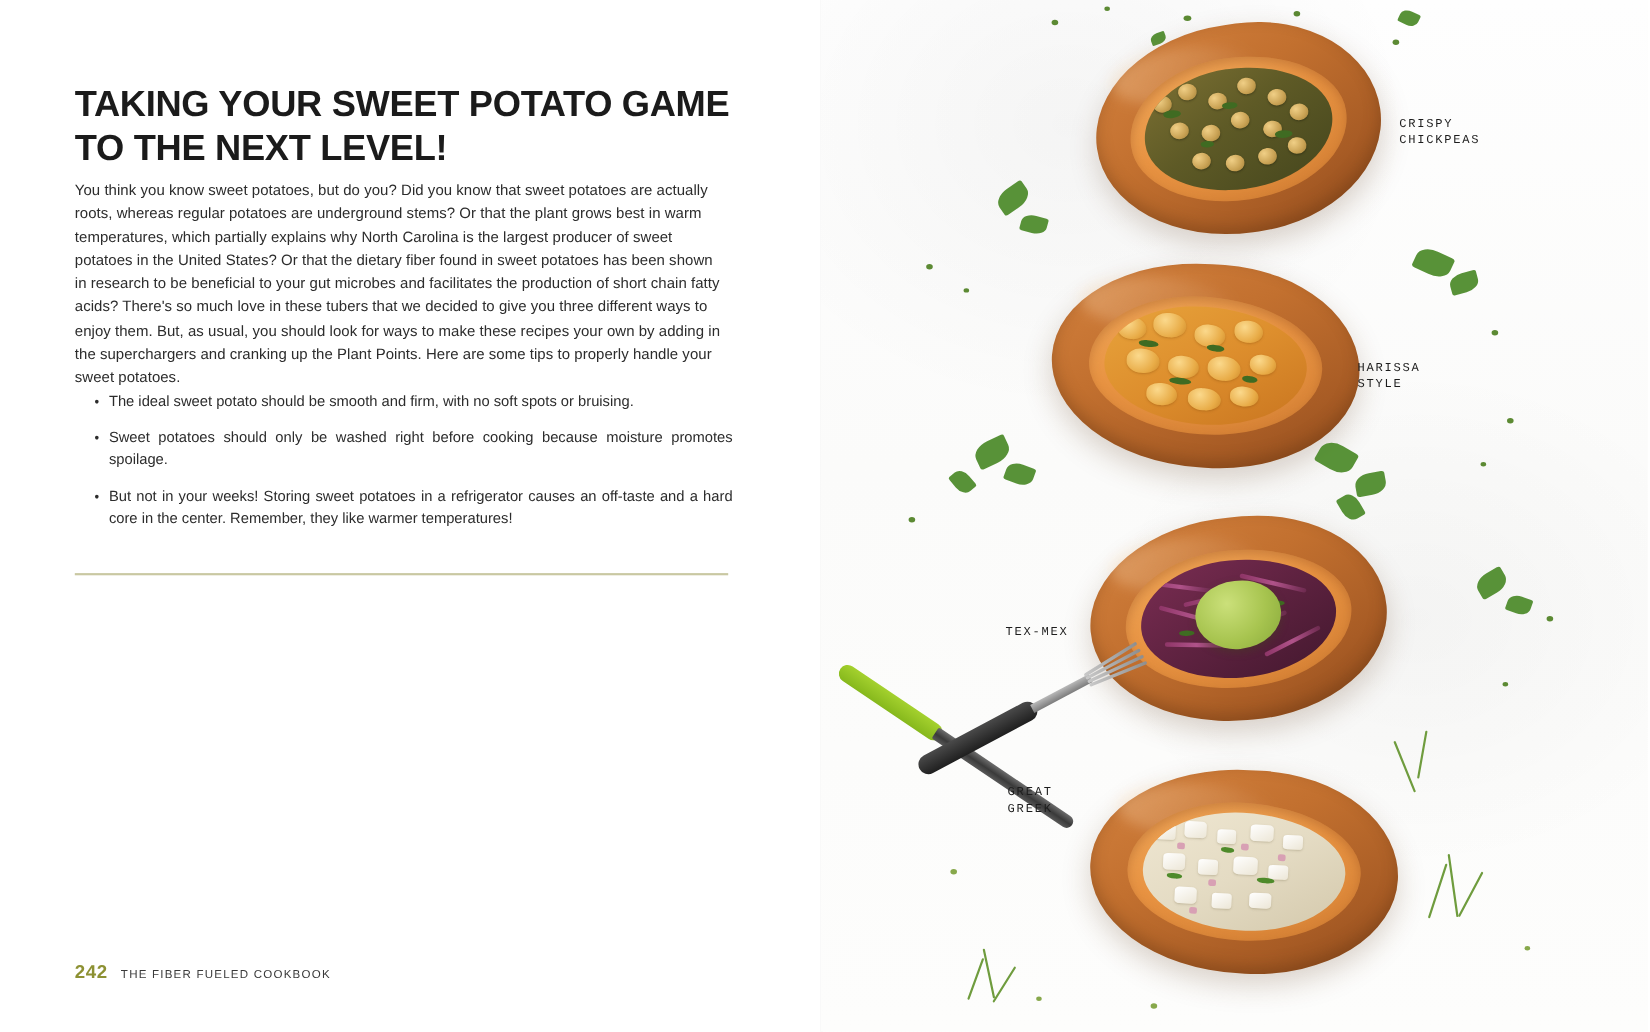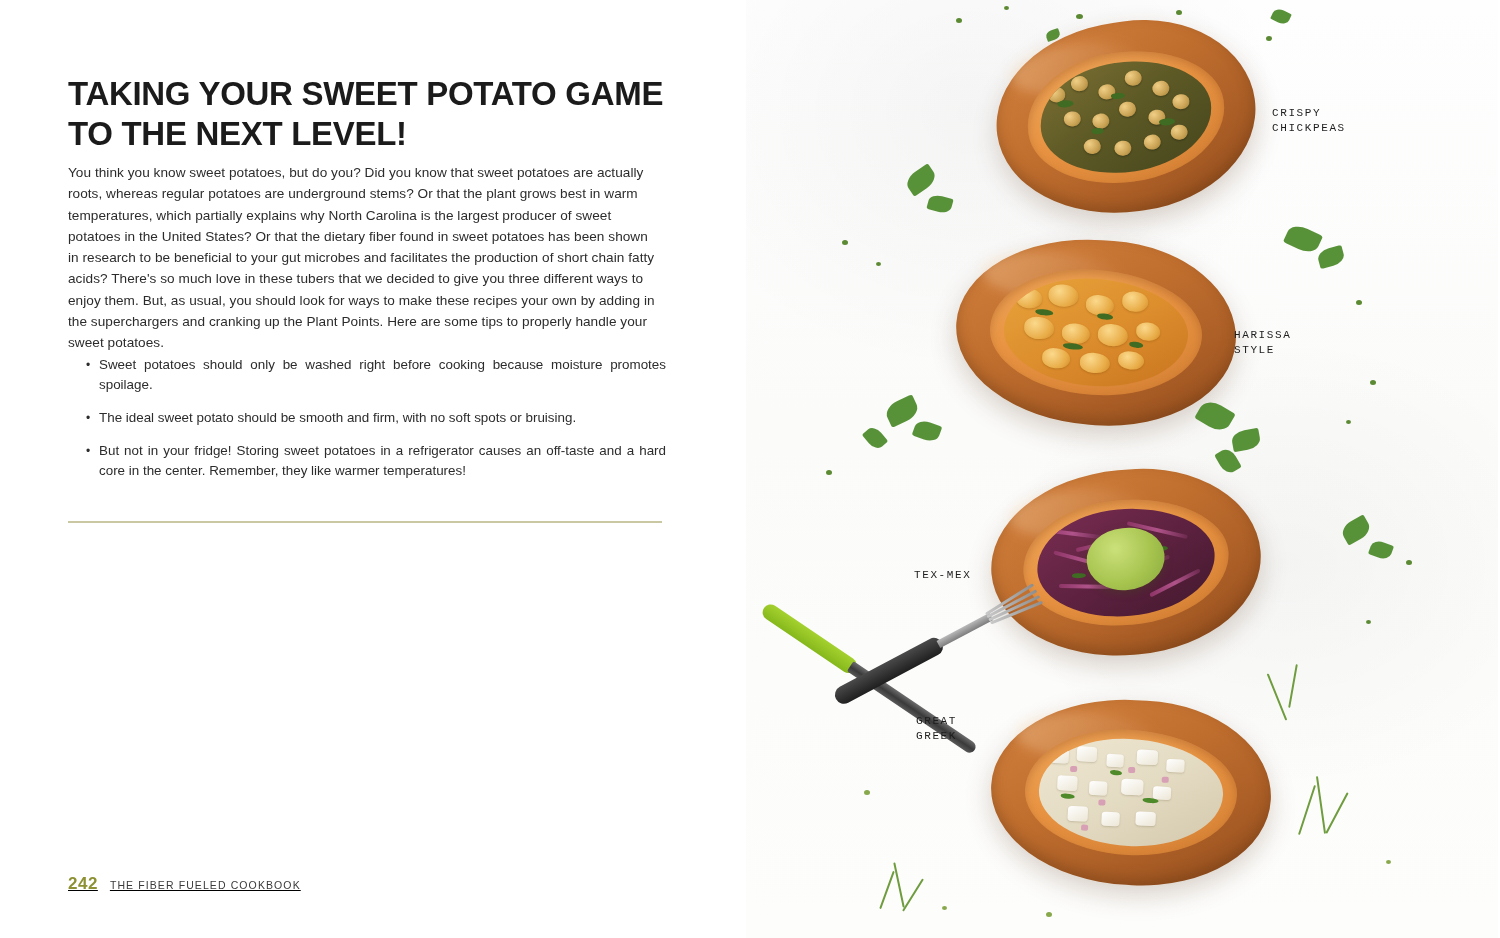--- a/index.html
+++ b/index.html
@@ -97,21 +97,20 @@
     height: 1.5px;
     background: #c9c8a2;
   }
   .footer {
     position: absolute;
     left: 68px;
     bottom: 44px;
     display: flex;
     align-items: baseline;
     gap: 12px;
-    text-decoration: underline;
   }
   .folio {
     font-size: 17px;
     font-weight: bold;
     color: #8d9133;
     letter-spacing: 0.5px;
   }
   .running-head {
     font-size: 10.5px;
     letter-spacing: 1.1px;
@@ -374,23 +373,23 @@
   <div class="page-left">
 
     <h1 class="title">TAKING YOUR SWEET POTATO GAME TO THE NEXT LEVEL!</h1>
 
     <div class="body-copy">
       <p>You think you know sweet potatoes, but do you? Did you know that sweet potatoes are actually roots, whereas regular potatoes are underground stems? Or that the plant grows best in warm temperatures, which partially explains why North Carolina is the largest producer of sweet potatoes in the United States? Or that the dietary fiber found in sweet potatoes has been shown in research to be beneficial to your gut microbes and facilitates the production of short chain fatty acids? There's so much love in these tubers that we decided to give you three different ways to enjoy them. But, as usual, you should look for ways to make these recipes your own by adding in the superchargers and cranking up the Plant Points.
 Here are some tips to properly handle your sweet potatoes.</p>
     </div>
 
     <ul class="tips-list">
+      <li>The ideal sweet potato should be smooth and firm, with no soft spots or bruising.</li>
       <li>Sweet potatoes should only be washed right before cooking because moisture promotes spoilage.</li>
-      <li>The ideal sweet potato should be smooth and firm, with no soft spots or bruising.</li>
-      <li>But not in your fridge! Storing sweet potatoes in a refrigerator causes an off-taste and a hard core in the center. Remember, they like warmer temperatures!</li>
+      <li>But not in your weeks! Storing sweet potatoes in a refrigerator causes an off-taste and a hard core in the center. Remember, they like warmer temperatures!</li>
     </ul>
 
     <div class="rule"></div>
 
     <div class="footer">
       <span class="folio">242</span>
       <span class="running-head">THE FIBER FUELED COOKBOOK</span>
     </div>
   </div>
 

